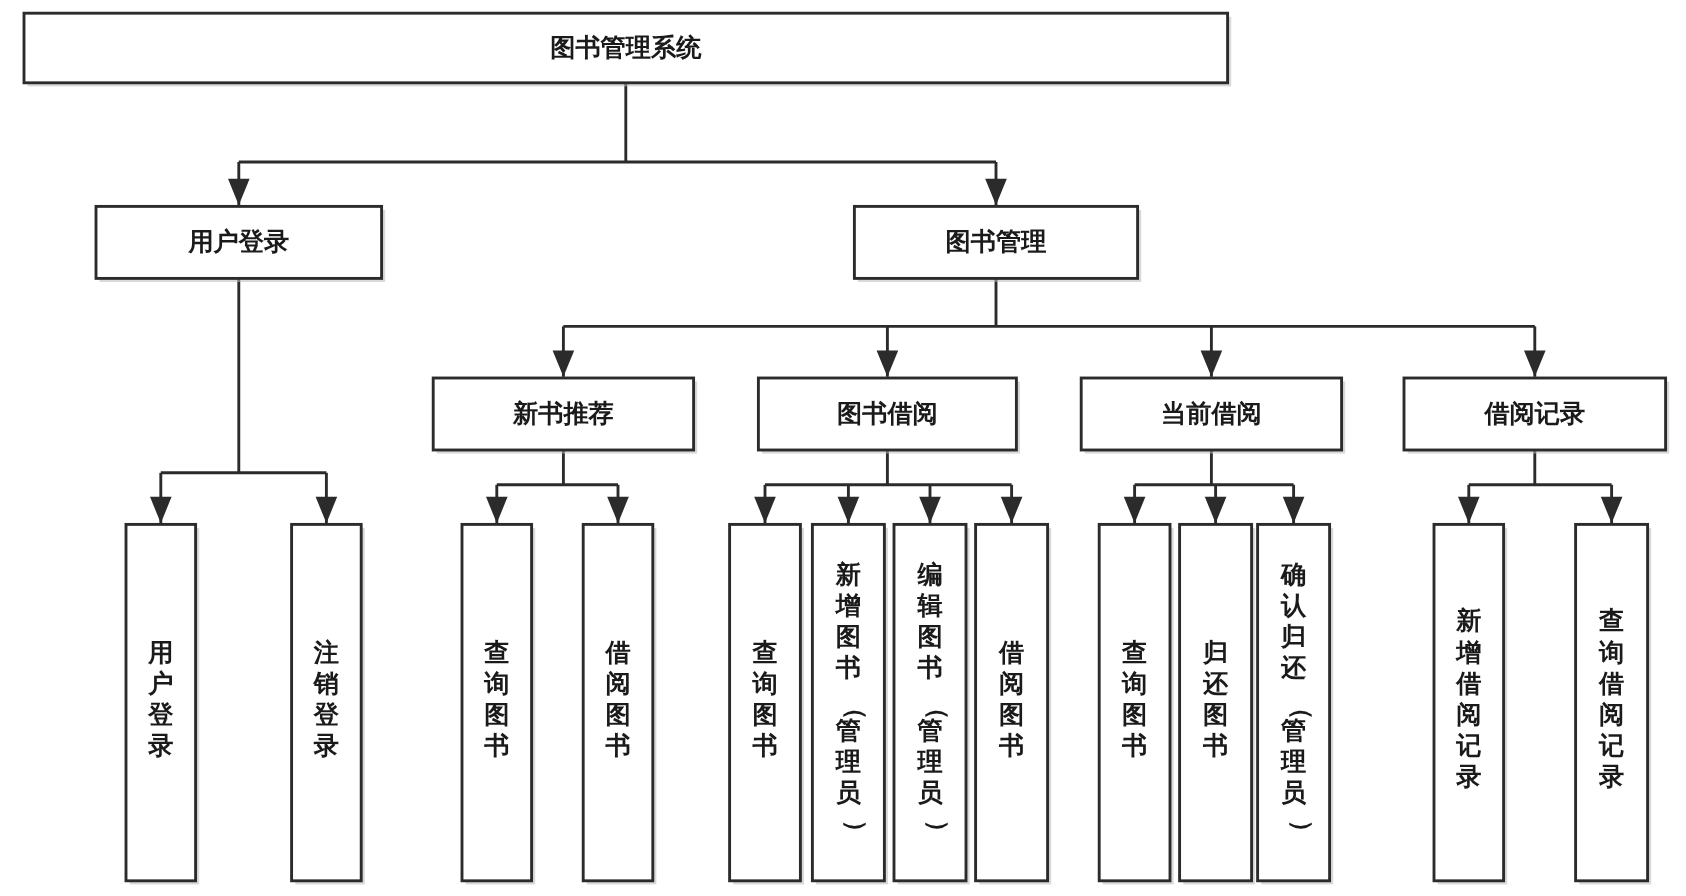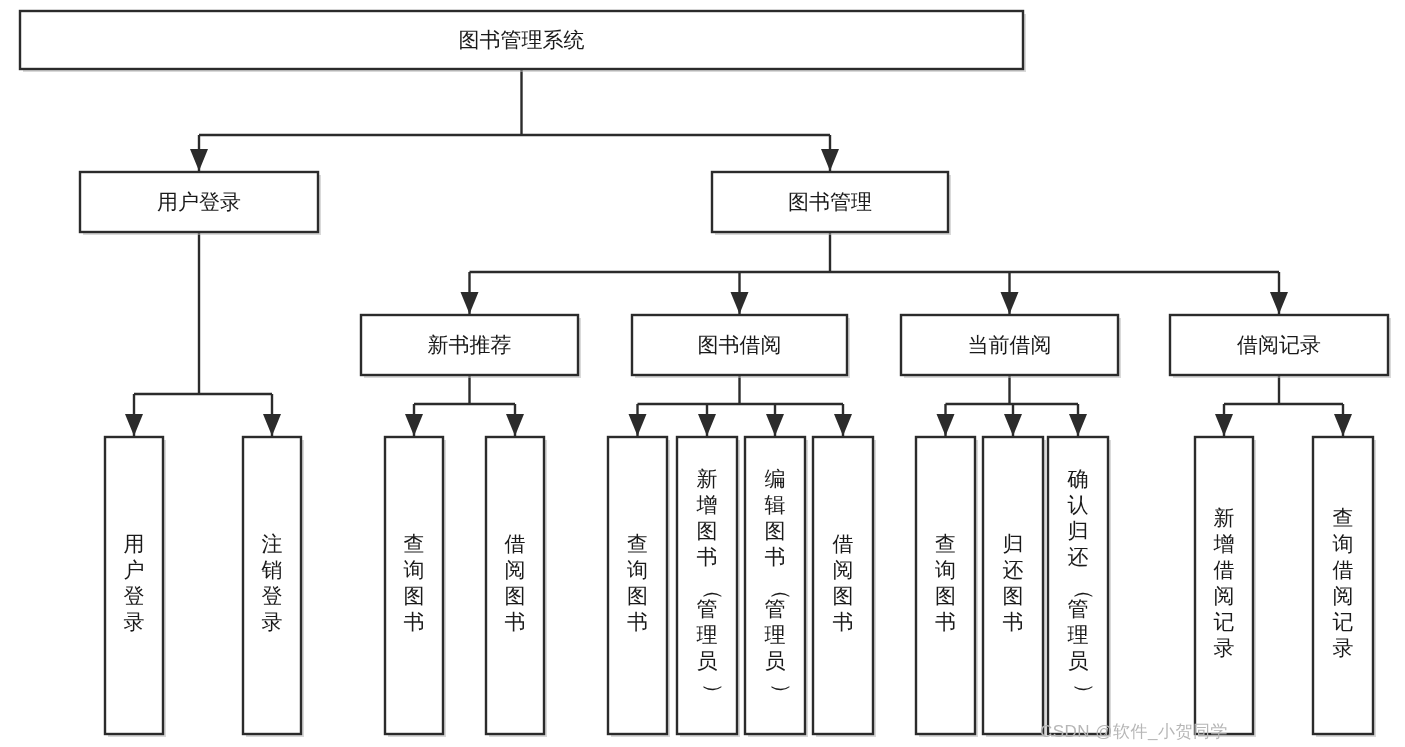--- a/index.html
+++ b/index.html
@@ -11,20 +11,21 @@
     width: 1405px;
     height: 747px;
     font-family: "Liberation Sans", "DejaVu Sans", sans-serif;
     overflow: hidden;
     position: relative;
   }
   #diagram-root {
     position: relative;
     width: 1236px;
     height: 747px;
+    font-weight: bold;
   }
   svg#chart-svg {
     position: absolute;
     top: 0;
     left: 0;
     width: 1405px;
     height: 747px;
   }
   .node-box {
     fill: #ffffff;
@@ -320,14 +321,13 @@
           <rect x="1313" y="437" width="60" height="297" class="node-box"></rect>
           <text x="1343" y="524.5" class="node-label-v">查</text>
           <text x="1343" y="550.5" class="node-label-v">询</text>
           <text x="1343" y="576.5" class="node-label-v">借</text>
           <text x="1343" y="602.5" class="node-label-v">阅</text>
           <text x="1343" y="628.5" class="node-label-v">记</text>
           <text x="1343" y="654.5" class="node-label-v">录</text>
         </g>
       </g>
   </svg>
-  <div class="watermark">CSDN @软件_小贺同学</div>
 </div>
 
 </body></html>

